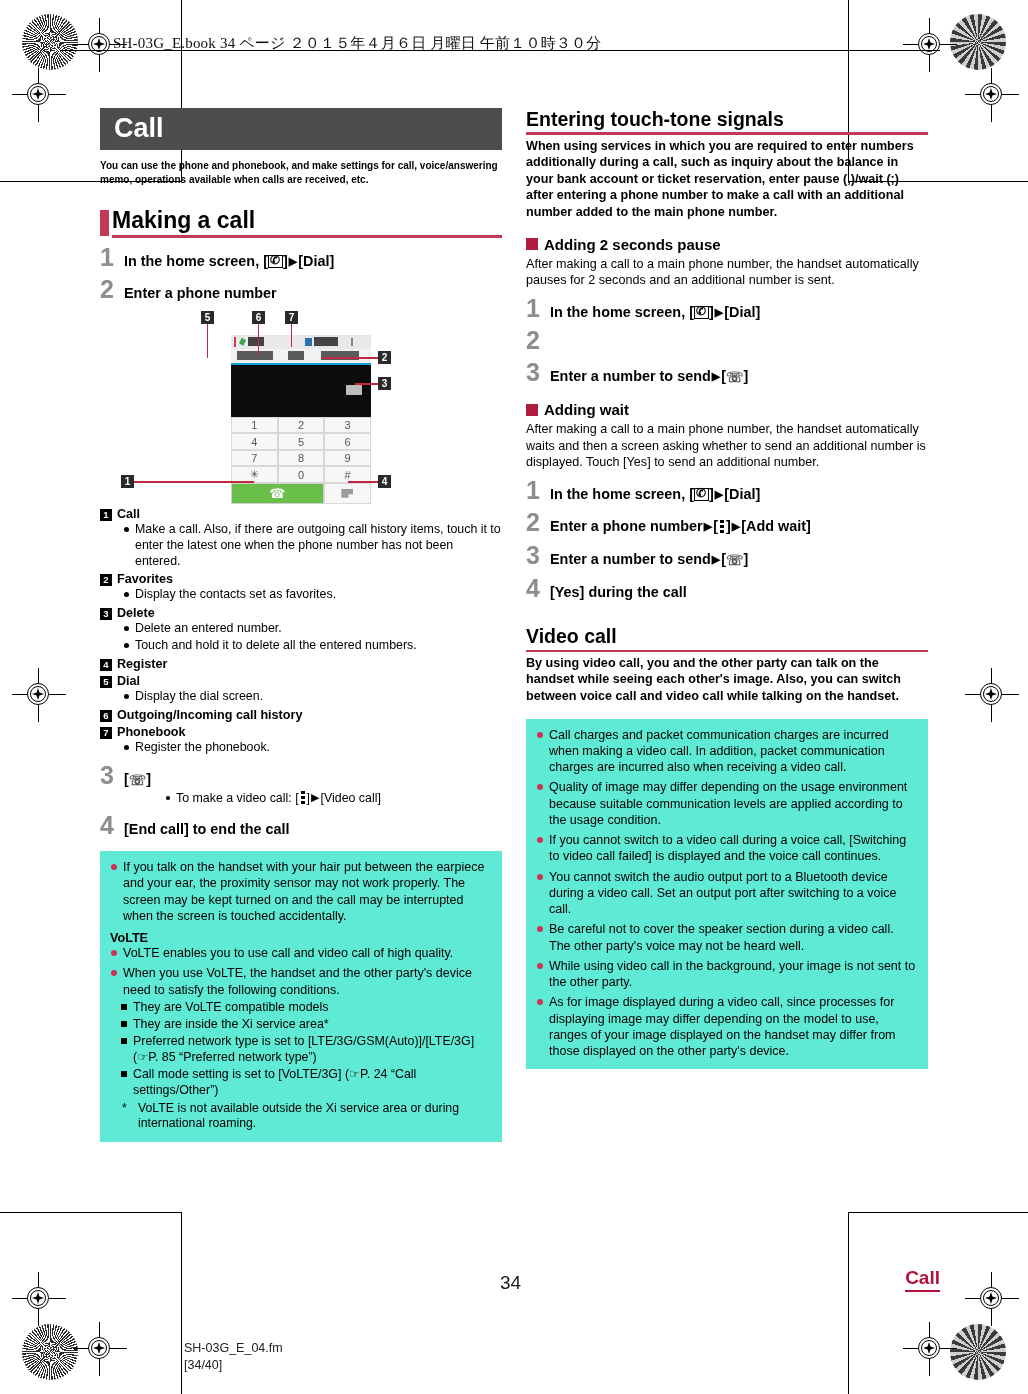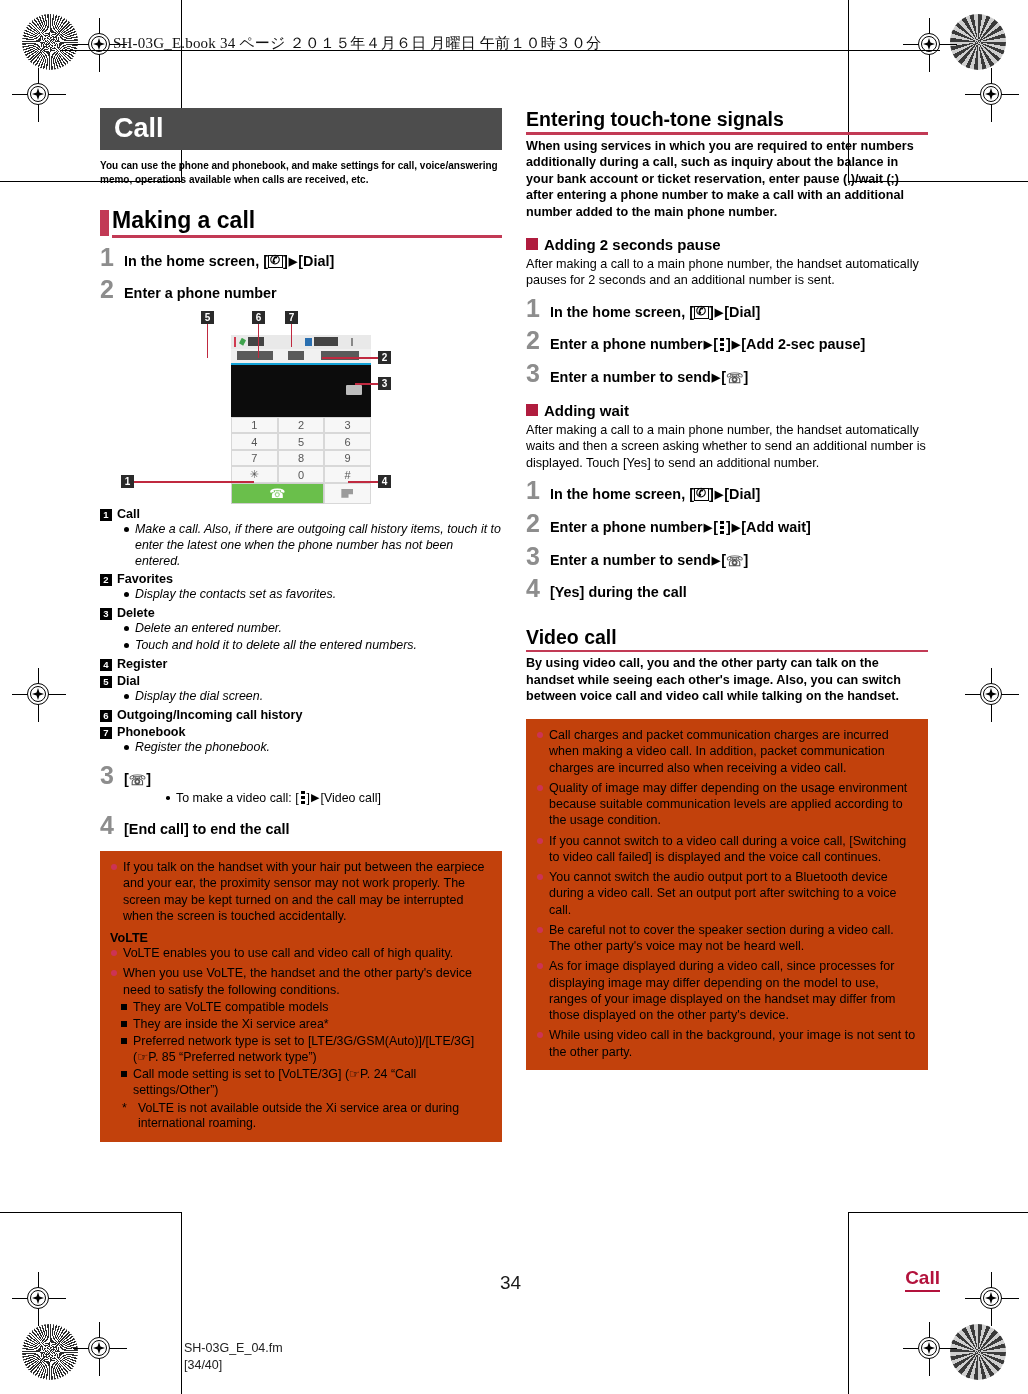--- a/index.html
+++ b/index.html
@@ -109,33 +109,33 @@
   
   .legend{margin-top:6px;}
   .legend .row{margin-top:3px;}
   .legend .hd{font-size:12.6px;font-weight:bold;display:flex;align-items:flex-start;gap:5px;}
   .sqnum{
      display:inline-block;width:12px;height:12px;background:#000;color:#fff;
      font-size:9.5px;font-weight:bold;line-height:12px;text-align:center;
      flex:0 0 auto;margin-top:2px;
      font-family:"Liberation Sans", sans-serif;
   }
-  .legend .sub{margin:0 0 0 22px;padding:0;font-style:italic;}
+  .legend .sub{margin:0 0 0 22px;padding:0;}
   .legend .sub li{
      list-style:none;position:relative;padding-left:13px;font-size:12.4px;
      line-height:1.28;margin-top:1px;
   }
   .legend .sub li:before{
      content:"";position:absolute;left:2px;top:5px;width:5px;height:5px;
      border-radius:50%;background:#000;
   }
 
   
   .notebox{
-    background:#c2410c;margin-top:12px;padding:8px 10px 10px 10px;
+    background:#5eead4;margin-top:12px;padding:8px 10px 10px 10px;
   }
   .notebox ul{margin:0;padding:0;}
   .notebox li{
     list-style:none;position:relative;padding-left:13px;font-size:12.5px;
     line-height:1.3;margin-top:4px;
   }
   .notebox li:first-child{margin-top:0;}
   .notebox li:before{
     content:"";position:absolute;left:1px;top:5px;width:6px;height:6px;
     border-radius:50%;background:#cc3355;
@@ -503,21 +503,20 @@
     <span class="txt">Adding 2 seconds pause</span>
   </div>
   <div class="para">After making a call to a main phone number, the handset automatically pauses for 2 seconds and an additional number is sent.</div>
 
   <div class="step">
     <div class="num">1</div>
     <div class="body">In the home screen, [<span class="kphone"></span>]<span class="arrowr">▶</span>[Dial]</div>
   </div>
   <div class="step">
     <div class="num">2</div>
-    <div class="body">Enter a phone number<span class="arrowr">▶</span>[<span class="kmenu"><i></i><i></i><i></i></span>]<span class="arrowr">▶</span>[Add 2-sec pause]</div>
   </div>
   <div class="step">
     <div class="num">3</div>
     <div class="body">Enter a number to send<span class="arrowr">▶</span>[<span class="khandset">☏</span>]</div>
   </div>
 
   <div class="sec-h2">
     <span class="sq"></span>
     <span class="txt">Adding wait</span>
   </div>
@@ -546,22 +545,22 @@
   </div>
   <div class="para-b">By using video call, you and the other party can talk on the handset while seeing each other's image. Also, you can switch between voice call and video call while talking on the handset.</div>
 
   <div class="notebox" style="margin-top:14px;">
     <ul>
       <li>Call charges and packet communication charges are incurred when making a video call. In addition, packet communication charges are incurred also when receiving a video call.</li>
       <li>Quality of image may differ depending on the usage environment because suitable communication levels are applied according to the usage condition.</li>
       <li>If you cannot switch to a video call during a voice call, [Switching to video call failed] is displayed and the voice call continues.</li>
       <li>You cannot switch the audio output port to a Bluetooth device during a video call. Set an output port after switching to a voice call.</li>
       <li>Be careful not to cover the speaker section during a video call. The other party's voice may not be heard well.</li>
+      <li>While using video call in the background, your image is not sent to the other party.</li>
       <li>As for image displayed during a video call, since processes for displaying image may differ depending on the model to use, ranges of your image displayed on the handset may differ from those displayed on the other party's device.</li>
-      <li>While using video call in the background, your image is not sent to the other party.</li>
     </ul>
   </div>
 </div>
 
 <div class="folio">34</div>
 <div class="footchap">Call</div>
 <div class="filename">
   <div>SH-03G_E_04.fm</div>
   <div>[34/40]</div>
 </div>

